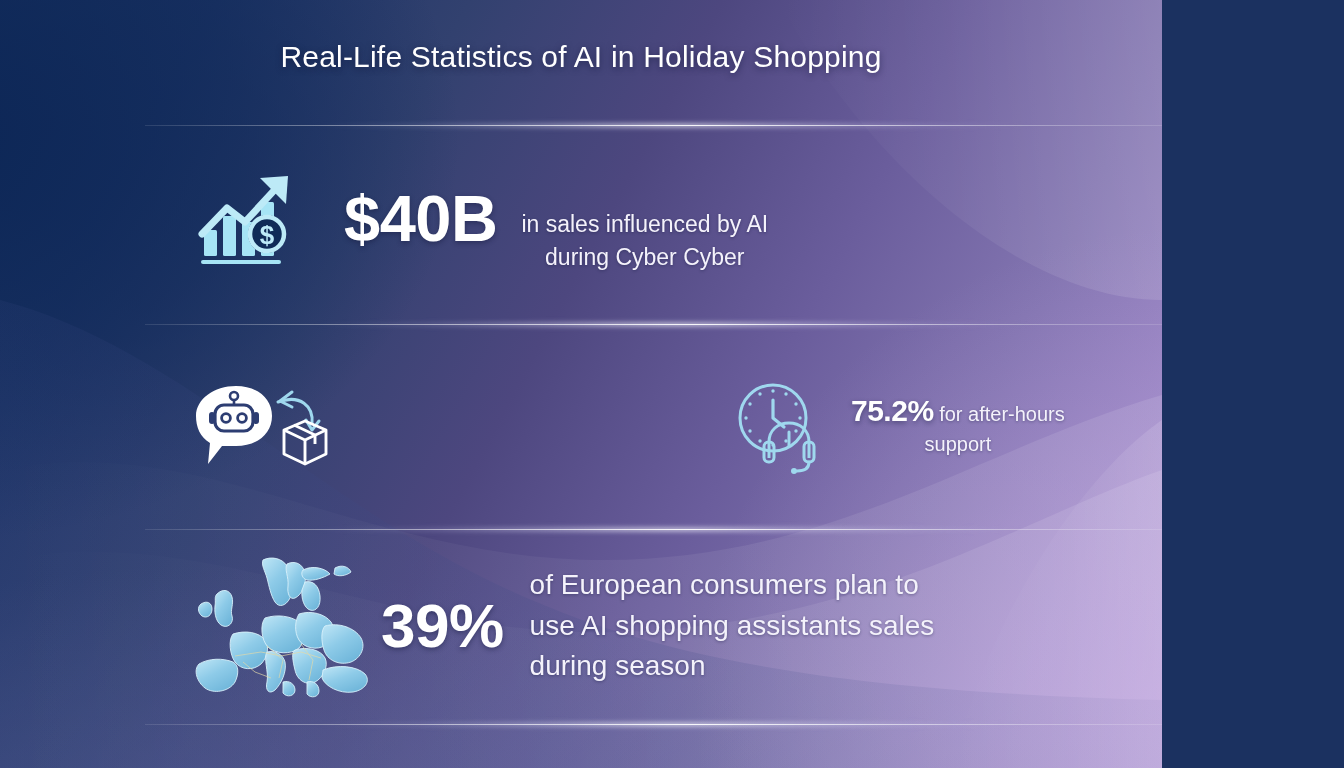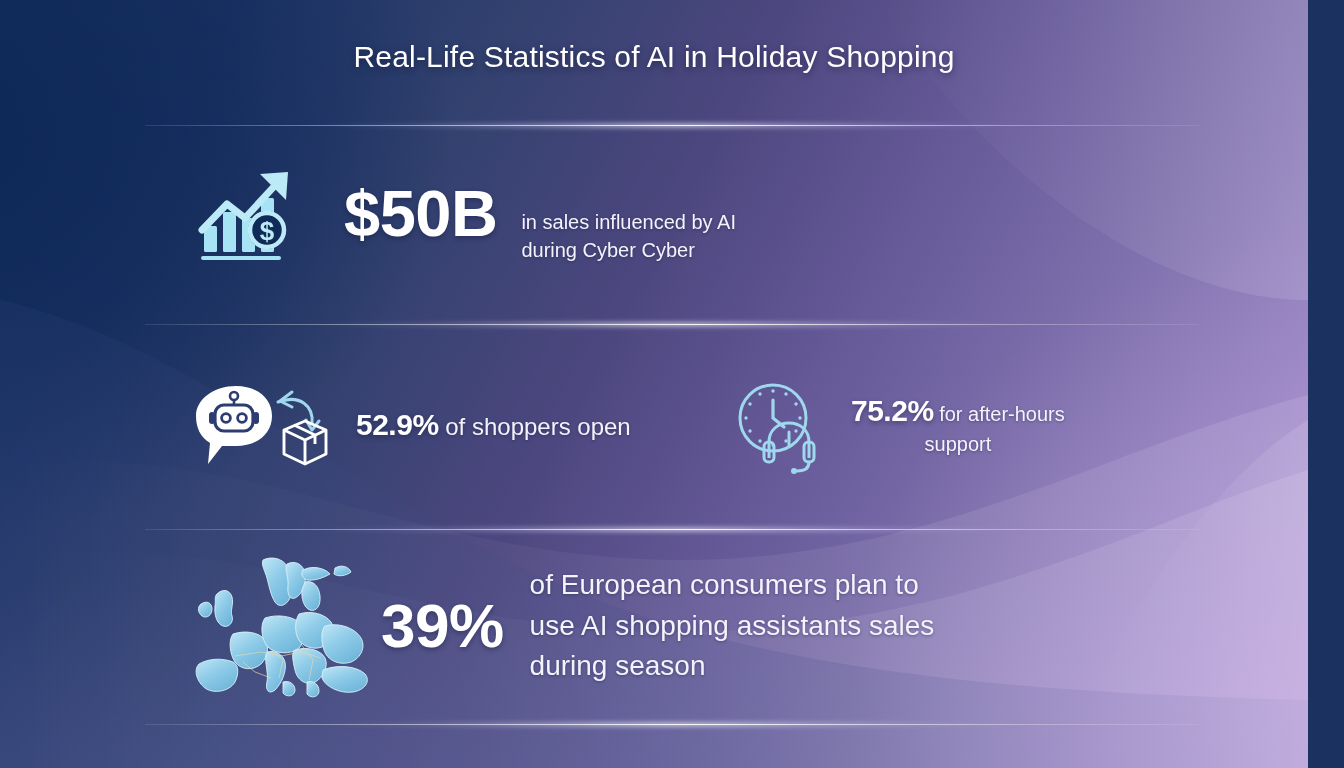--- a/index.html
+++ b/index.html
@@ -2,21 +2,21 @@
 <html><head>
 <meta charset="utf-8">
 <style>
   html, body {
     margin: 0;
     padding: 0;
     background: #1b3160;
   }
   #stage {
     position: relative;
-    width: 1308px;
+    width: 1162px;
     height: 768px;
     overflow: hidden;
     font-family: "Liberation Sans", sans-serif;
     background: #3b82f6;
   }
 
   
   .bg-base {
     position: absolute; inset: 0;
     background:
@@ -97,21 +97,21 @@
   }
   .stat-text {
     color: #f4f2fb;
     font-weight: normal;
     text-shadow: 0 1px 3px rgba(20,24,60,0.40);
   }
 
   
   #row1 { left: 196px; top: 163px; }
   #row1 .stat-num { font-size: 65px; line-height: 1; margin-left: 40px; }
-  #row1 .stat-text { font-size: 20px; line-height: 1.42; margin-left: 24px; text-align: left; margin-top: 45px; }
+  #row1 .stat-text { font-size: 23px; line-height: 1.42; margin-left: 24px; text-align: center; margin-top: 45px; }
 
   
   #row2a { left: 188px; top: 380px; }
   #row2a .stat-num { font-size: 30px; }
   #row2a .stat-text { font-size: 24px; line-height: 1.48; }
   #row2a .copy { margin-left: 28px; }
   #row2b { left: 733px; top: 380px; }
   #row2b .stat-num { font-size: 30px; }
   #row2b .stat-text { font-size: 20px; line-height: 1.48; }
   #row2b .copy { margin-left: 22px; text-align: center; }
@@ -202,21 +202,21 @@
           <rect x="65" y="34" width="13" height="54" rx="1.5"></rect>
         </g>
         <rect x="5" y="92" width="80" height="4" rx="2" fill="#a6e4f5"></rect>
         <path d="M6 66 L31 40 L49 54 L84 16" stroke="#bdeaf7" stroke-width="7" fill="none" stroke-linecap="round" stroke-linejoin="round"></path>
         <path d="M64 10 L92 8 L90 36 Z" fill="#bdeaf7"></path>
         <circle cx="71" cy="66" r="19" fill="#0f2b57"></circle>
         <circle cx="71" cy="66" r="17" fill="none" stroke="#bdeaf7" stroke-width="4.5"></circle>
         <text x="71" y="76" font-family="'Liberation Sans', sans-serif" font-size="26" font-weight="bold" fill="#bdeaf7" text-anchor="middle">$</text>
       </svg>
     </div>
-    <div class="stat-num">$50B</div>
+    <div class="stat-num">$40B</div>
     <div class="stat-text">
       <span class="inline-blk">in sales influenced by AI</span>
       <span class="inline-blk">during Cyber Cyber</span>
     </div>
   </div>
 
   <div class="row" id="row2a">
     <div class="icon-box">
       <svg width="140" height="92" viewBox="0 0 140 92" xmlns="http://www.w3.org/2000/svg">
 
@@ -237,23 +237,20 @@
 
         <g stroke="#ffffff" stroke-width="2.9" fill="none" stroke-linejoin="round">
           <path d="M96 50 L117 41 L138 50 L138 74 L117 84 L96 74 Z"></path>
           <path d="M96 50 L117 60 L138 50"></path>
           <path d="M117 60 L117 84"></path>
           <path d="M106 45 L127 55 L127 64"></path>
         </g>
       </svg>
     </div>
     <div class="copy">
-      <div>
-        <span class="stat-num">52.9%</span><span class="stat-text"> of shoppers open</span>
-      </div>
     </div>
   </div>
 
   <div class="row" id="row2b">
     <div class="icon-box">
       <svg width="96" height="94" viewBox="0 0 96 94" xmlns="http://www.w3.org/2000/svg">
         <circle cx="40" cy="38" r="33" fill="none" stroke="#9fd8ee" stroke-width="3"></circle>
         <g fill="#9fd8ee">
           <circle cx="40" cy="11" r="1.7"></circle>
             <circle cx="53" cy="14" r="1.7"></circle>

